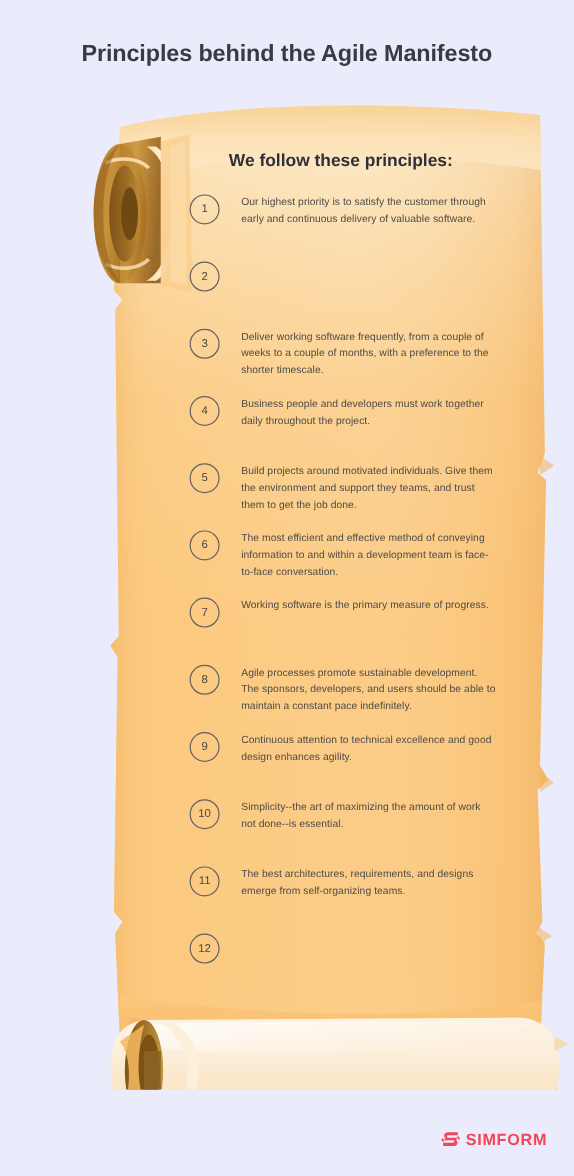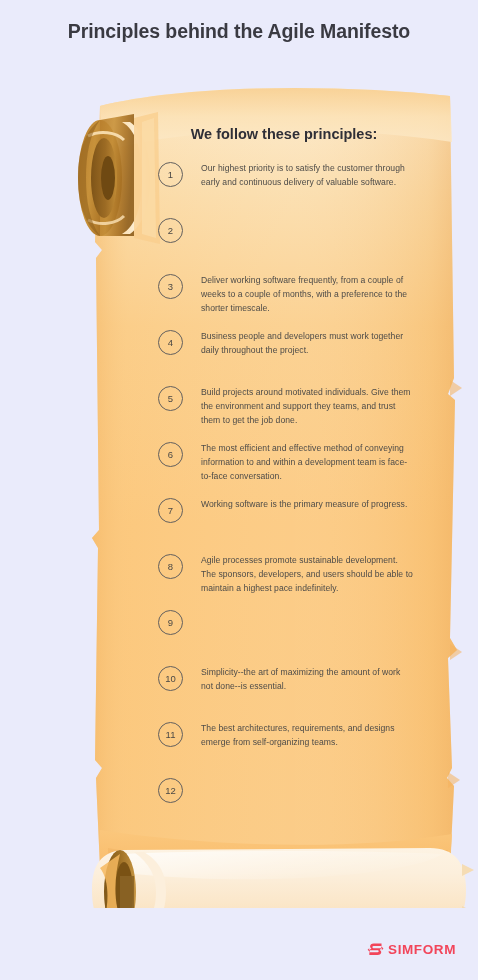--- a/index.html
+++ b/index.html
@@ -13,21 +13,21 @@
 
   body {
     background: #EAEBFB;
     font-family: "Liberation Sans", sans-serif;
     position: relative;
   }
 
   
   .page-title {
     position: absolute;
-    top: 20px;
+    top: 34px;
     left: 0;
     width: 478px;
     text-align: center;
     font-size: 19.5px;
     font-weight: bold;
     color: #3A3A42;
     letter-spacing: -0.1px;
   }
 
   
@@ -340,25 +340,26 @@
         <div class="principle-text">The most efficient and effective method of conveying information to and within a development team is face-to-face conversation.</div>
       </div>
 
       <div class="principle">
         <div class="principle-num">7</div>
         <div class="principle-text">Working software is the primary measure of progress.</div>
       </div>
 
       <div class="principle">
         <div class="principle-num">8</div>
-        <div class="principle-text">Agile processes promote sustainable development. The sponsors, developers, and users should be able to maintain a highest pace indefinitely.</div>
+        <div class="principle-text">Agile processes promote sustainable development. The sponsors, developers, and users should be able to maintain a constant pace indefinitely.</div>
       </div>
 
       <div class="principle">
         <div class="principle-num">9</div>
+        <div class="principle-text">Continuous attention to technical excellence and good design enhances agility.</div>
       </div>
 
       <div class="principle">
         <div class="principle-num">10</div>
         <div class="principle-text">Simplicity--the art of maximizing the amount of work not done--is essential.</div>
       </div>
 
       <div class="principle">
         <div class="principle-num">11</div>
         <div class="principle-text">The best architectures, requirements, and designs emerge from self-organizing teams.</div>

